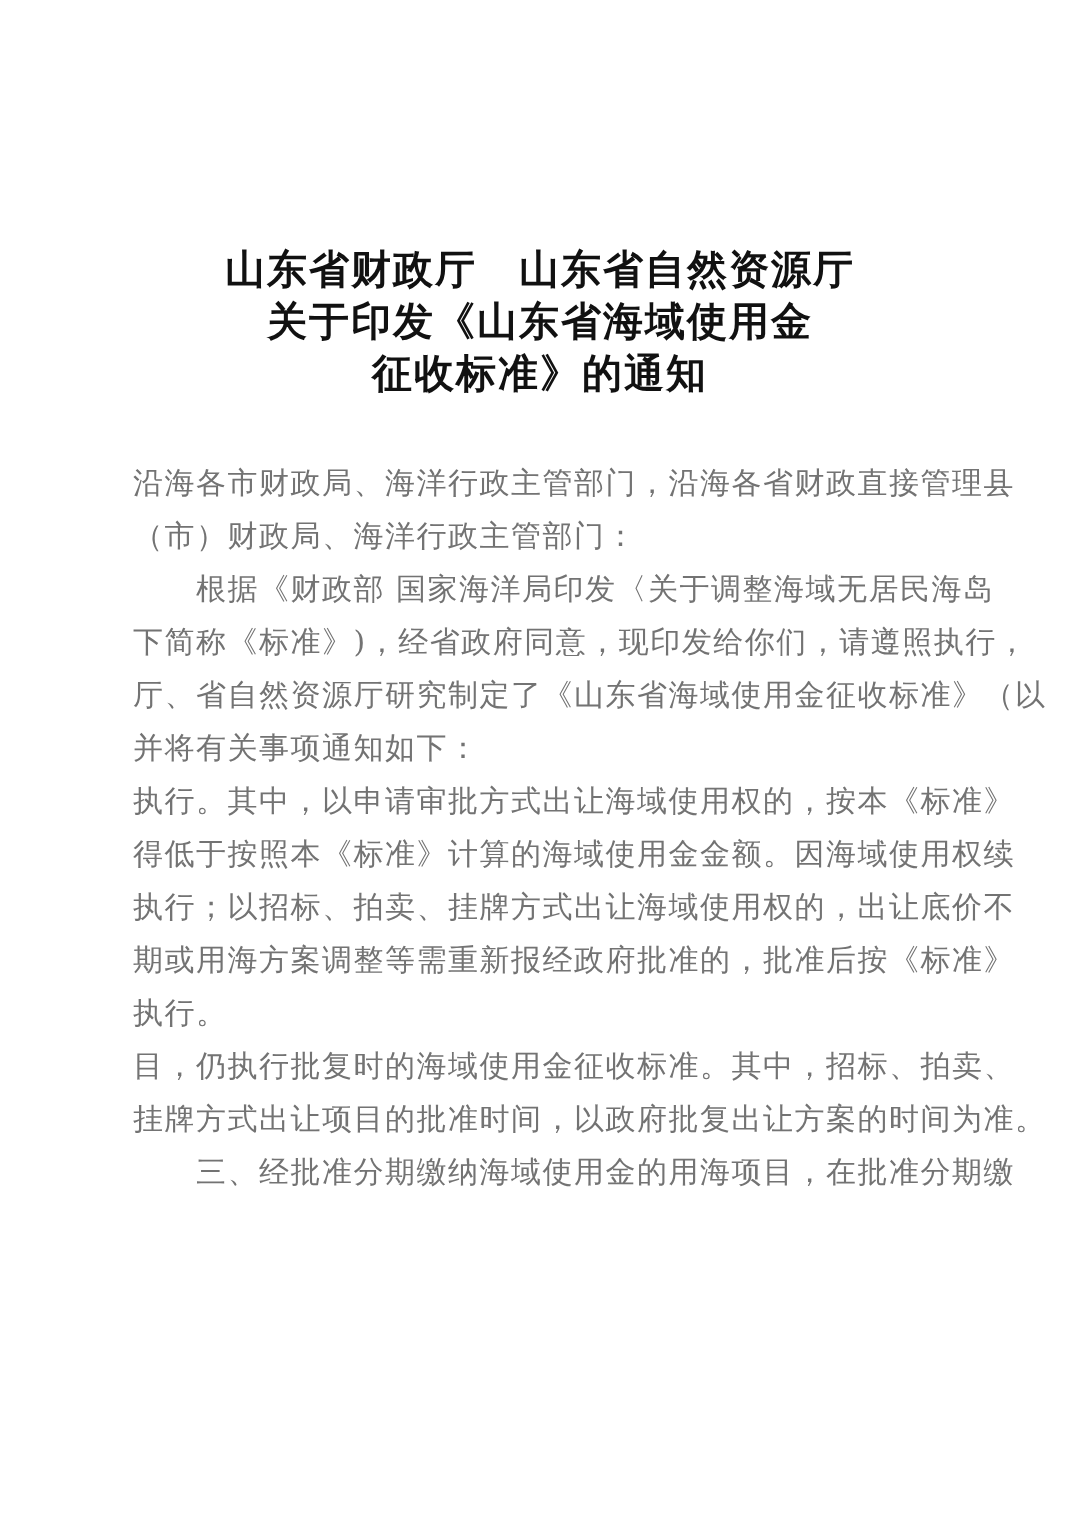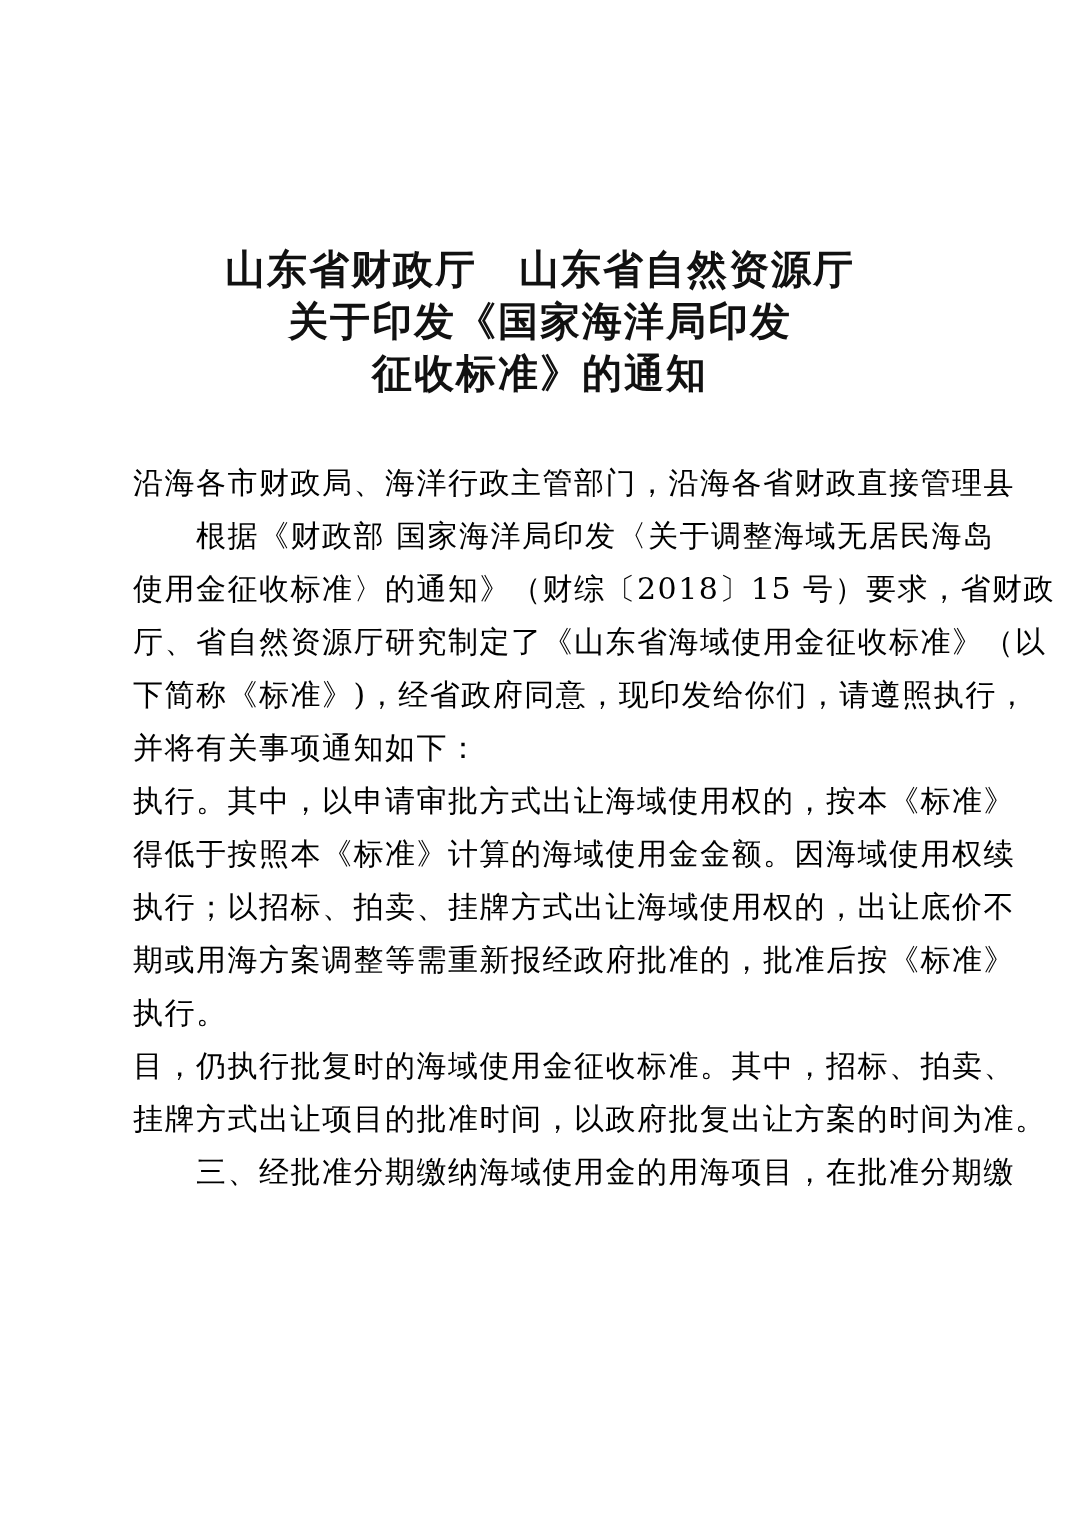--- a/index.html
+++ b/index.html
@@ -28,47 +28,47 @@
     font-weight: 700;
     line-height: 52px;
     letter-spacing: 2px;
     white-space: pre;
   }
   .body-block {
     position: absolute;
     top: 456px;
     left: 133px;
     width: 824px;
-    color: #000000;
+    color: #737373;
   }
   .body-line {
     font-size: 30px;
     line-height: 53px;
     letter-spacing: 1.5px;
     white-space: pre;
     font-weight: 400;
   }
 </style>
 </head>
 <body>
 
 <div class="page">
 
   <div class="title-block">
     <div class="title-line">山东省财政厅　山东省自然资源厅</div>
-    <div class="title-line">关于印发《国家海洋局印发</div>
+    <div class="title-line">关于印发《山东省海域使用金</div>
     <div class="title-line">征收标准》的通知</div>
   </div>
 
   <div class="body-block">
     <div class="body-line">沿海各市财政局、海洋行政主管部门，沿海各省财政直接管理县</div>
+    <div class="body-line">（市）财政局、海洋行政主管部门：</div>
     <div class="body-line">　　根据《财政部 国家海洋局印发〈关于调整海域无居民海岛</div>
-    <div class="body-line">使用金征收标准〉的通知》（财综〔2018〕15 号）要求，省财政</div>
+    <div class="body-line">下简称《标准》)，经省政府同意，现印发给你们，请遵照执行，</div>
     <div class="body-line">厅、省自然资源厅研究制定了《山东省海域使用金征收标准》（以</div>
-    <div class="body-line">下简称《标准》)，经省政府同意，现印发给你们，请遵照执行，</div>
     <div class="body-line">并将有关事项通知如下：</div>
     <div class="body-line">执行。其中，以申请审批方式出让海域使用权的，按本《标准》</div>
     <div class="body-line">得低于按照本《标准》计算的海域使用金金额。因海域使用权续</div>
     <div class="body-line">执行；以招标、拍卖、挂牌方式出让海域使用权的，出让底价不</div>
     <div class="body-line">期或用海方案调整等需重新报经政府批准的，批准后按《标准》</div>
     <div class="body-line">执行。</div>
     <div class="body-line">目，仍执行批复时的海域使用金征收标准。其中，招标、拍卖、</div>
     <div class="body-line">挂牌方式出让项目的批准时间，以政府批复出让方案的时间为准。</div>
     <div class="body-line">　　三、经批准分期缴纳海域使用金的用海项目，在批准分期缴</div>
   </div>

